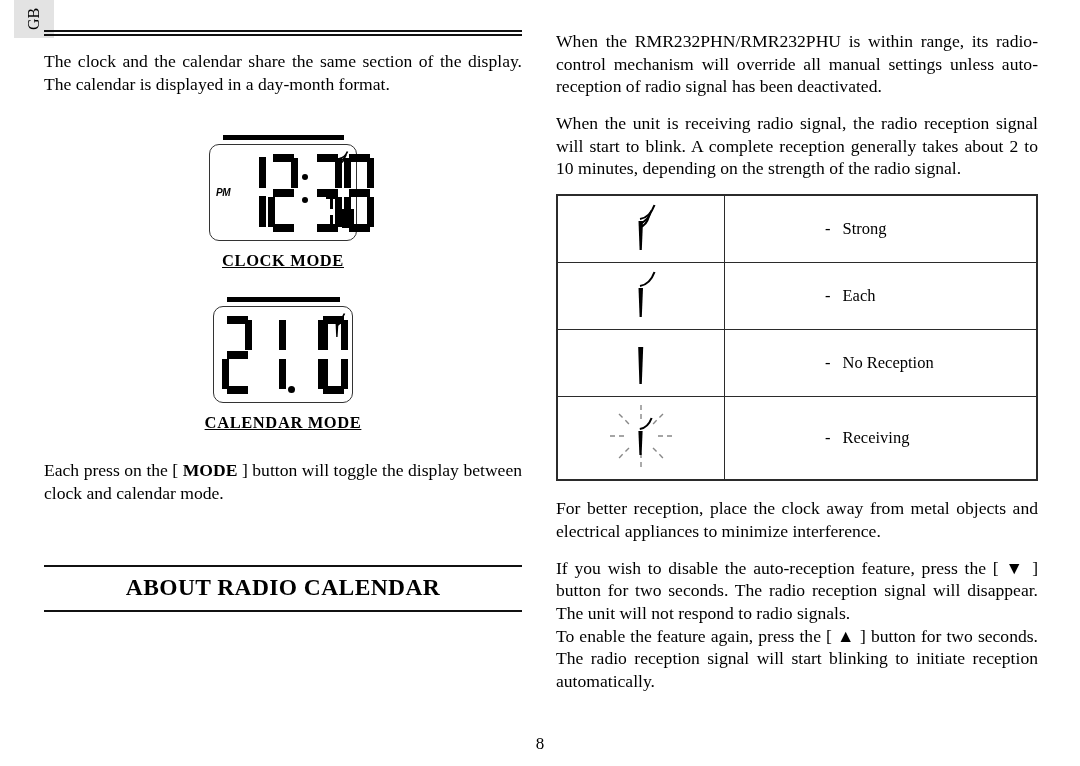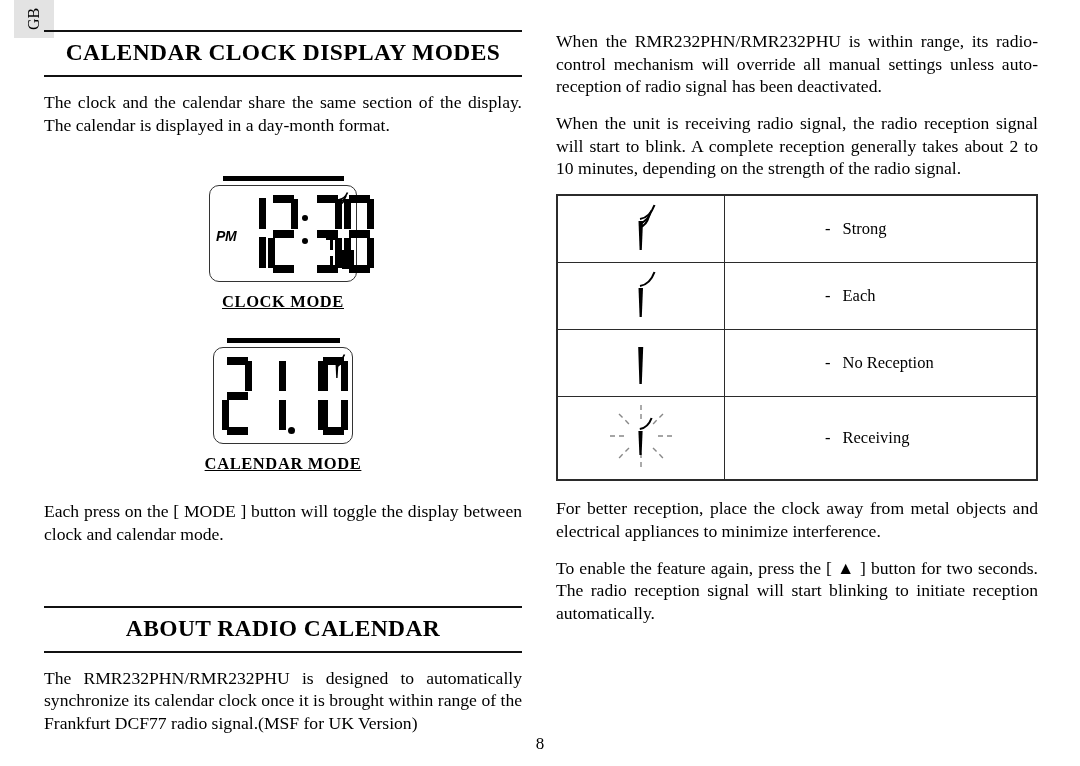--- a/index.html
+++ b/index.html
@@ -75,21 +75,21 @@
   
   p.body {
     margin: 0 0 14px 0;
     font-size: 17.6px;
     line-height: 1.29;
     text-align: justify;
     text-justify: inter-word;
     font-family: "Liberation Serif", serif;
   }
   p.body.tight { margin-bottom: 0; }
-  p.body b { font-weight: normal; margin-top: 27px; }
+  p.body b { font-weight: bold; margin-top: 27px; }
 
   
   .figure {
     text-align: center;
   }
   .fig-caption {
     font-size: 16.5px;
     font-weight: bold;
     text-decoration: underline;
     letter-spacing: 0.6px;
@@ -126,21 +126,21 @@
     position: absolute;
     background: #000;
   }
   .seg.off { background: transparent; }
 
   .lcd-pm {
     position: absolute;
     font-family: "Liberation Sans", sans-serif;
     font-weight: bold;
     font-style: italic;
-    font-size: 14px;
+    font-size: 10px;
     letter-spacing: -0.3px;
   }
   .lcd-colon-dot {
     position: absolute;
     background: #000;
     border-radius: 50%;
   }
   .lcd-dp {
     position: absolute;
     background: #000;
@@ -202,21 +202,20 @@
 <body>
 
 <div class="gb-tab">
   <span class="gb-label">GB</span>
 </div>
 
 <div class="col-left">
 
   <div class="section-head">
     <div class="rule rule-top"></div>
-    <h2>CALENDAR CLOCK DISPLAY MODES</h2>
     <div class="rule rule-bot"></div>
   </div>
 
   <p class="body">The clock and the calendar share the same section of the display. The calendar is displayed in a day-month format.</p>
 
   <div class="fig-gap"></div>
 
   <div class="figure">
     <div class="lcd-wrap" style="width:148px;">
       <div class="lcd-topbar"></div>
@@ -356,21 +355,20 @@
   <p class="body"><span>Each press on the [ </span><b>MODE</b><span> ] button will toggle the display between clock and calendar mode.</span></p>
 
   <div class="spacer-lg"></div>
 
   <div class="section-head">
     <div class="rule rule-top"></div>
     <h2>ABOUT RADIO CALENDAR</h2>
     <div class="rule rule-bot"></div>
   </div>
 
-  <p class="body tight">The RMR232PHN/RMR232PHU is designed to automatically synchronize its calendar clock once it is brought within range of the Frankfurt DCF77 radio signal.(MSF for UK Version)</p>
 
 </div>
 
 <div class="col-right">
 
   <p class="body">When the RMR232PHN/RMR232PHU is within range, its radio-control mechanism will override all manual settings unless auto-reception of radio signal has been deactivated.</p>
   <p class="body">When the unit is receiving radio signal, the radio reception signal will start to blink. A complete reception generally takes about 2 to 10 minutes, depending on the strength of the radio signal.</p>
 
   <table class="reception">
     <tbody>
@@ -450,18 +448,19 @@
             <span class="dash">-</span>
             <span>Receiving</span>
           </div>
         </td>
       </tr>
     </tbody>
   </table>
 
   <p class="body">For better reception, place the clock away from metal objects and electrical appliances to minimize interference.</p>
 
+  <p class="body tight"><span>If you wish to disable the auto-reception feature, press the [ </span><span>▼</span><span> ] button for two seconds. The radio reception signal will disappear. The unit will not respond to radio signals.</span></p>
 
   <p class="body tight"><span>To enable the feature again, press the [ </span><span>▲</span><span> ]  button for two seconds. The radio reception signal will start blinking to initiate reception automatically.</span></p>
 
 </div>
 
 <div class="page-num">8</div>
 
 </body></html>

